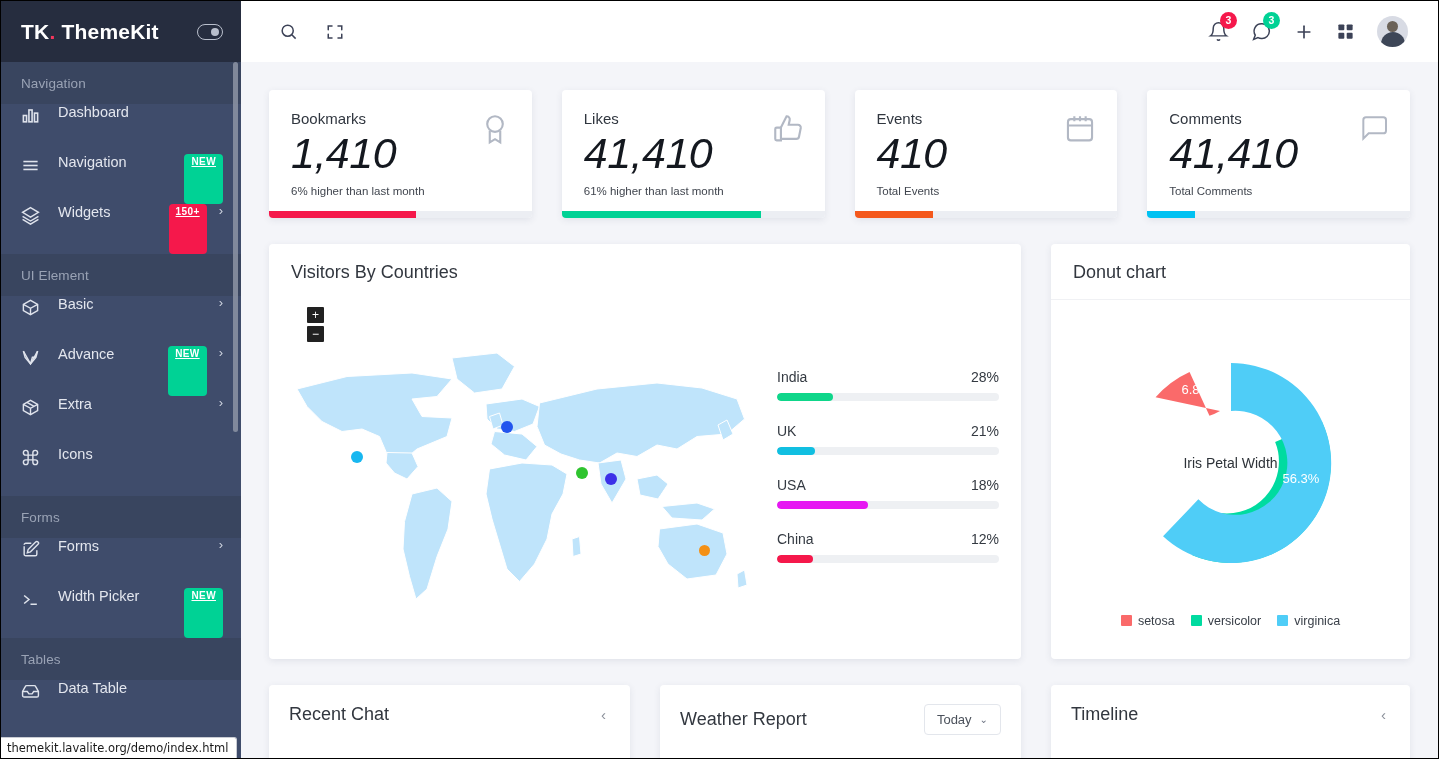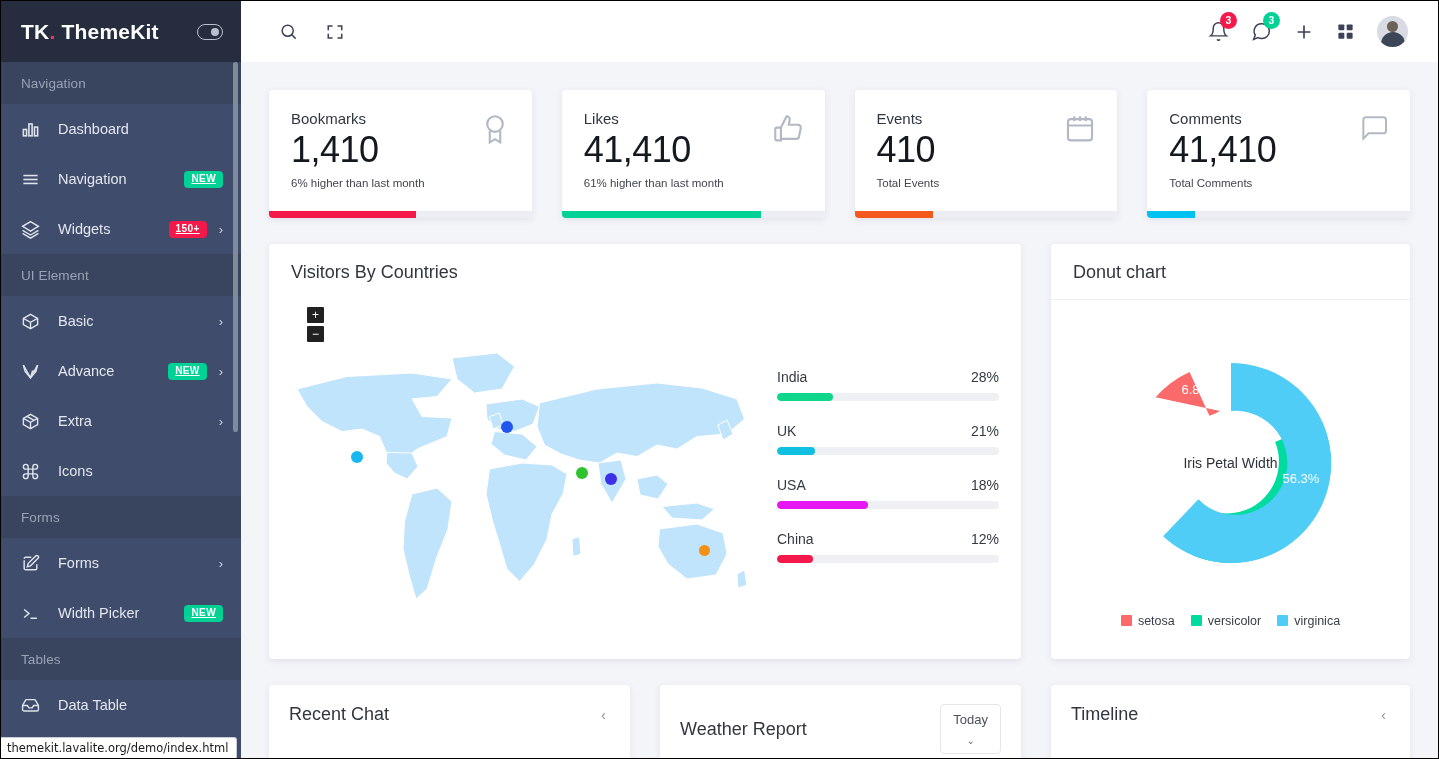--- a/index.html
+++ b/index.html
@@ -65,21 +65,20 @@
   }
   .nav-section {
     background: #39455f;
     color: #9aa3b5;
     font-size: 13.5px;
     padding: 14px 20px 13px 20px;
     letter-spacing: .1px;
   }
   .nav-item {
     display: flex;
-    align-items: center;
     height: 50px;
     padding: 0 18px 0 20px;
     color: #e3e6ee;
     font-size: 14.5px;
     cursor: pointer;
     position: relative;
   }
   .nav-item .ic {
     width: 26px; height: 22px;
     margin-right: 11px;
@@ -207,25 +206,26 @@
     background: #fff;
     border-radius: 4px;
     box-shadow: 0 2px 7px rgba(60,70,100,.10);
     padding: 20px 22px 0 22px;
     position: relative;
     height: 128px;
     overflow: hidden;
   }
   .stat .title { font-size: 15px; color: #30363f; }
   .stat .value {
-    font-size: 36px;
+    font-size: 43px;
     color: #14181f;
     margin-top: 2px;
     letter-spacing: -.5px;
     line-height: 1.15;
+    font-style: italic;
   }
   .stat .sub {
     font-size: 11.5px;
     color: #41464f;
     margin-top: 7px;
   }
   .stat .glyph {
     position: absolute;
     right: 20px; top: 22px;
     color: #b2b8c4;
@@ -378,21 +378,20 @@
     border: 1px solid #e3e6ec;
     border-radius: 4px;
     padding: 7px 12px;
     font-size: 13px;
     color: #4b515b;
     display: flex;
     align-items: center;
     gap: 8px;
     cursor: pointer;
     background: #fff;
-    flex-direction: column;
   }
   .today-btn .cd { font-size: 10px; color: #6b7280; }
 
   
   .statusbar {
     position: absolute;
     left: 0; bottom: 0;
     background: #fff;
     border: 1px solid #c9ccd4;
     border-left: none; border-bottom: none;

